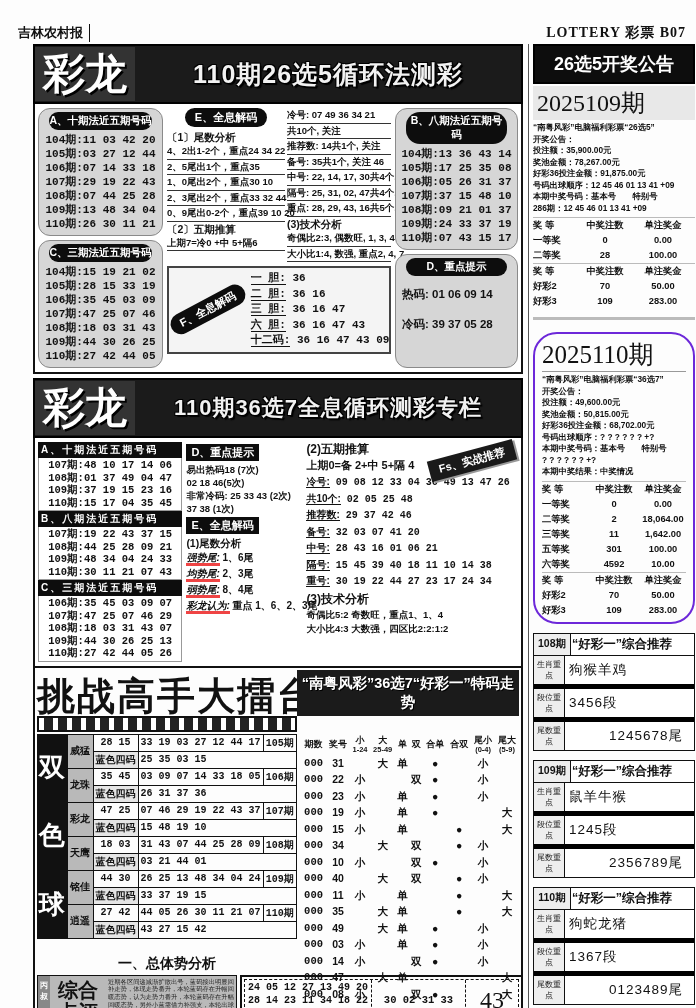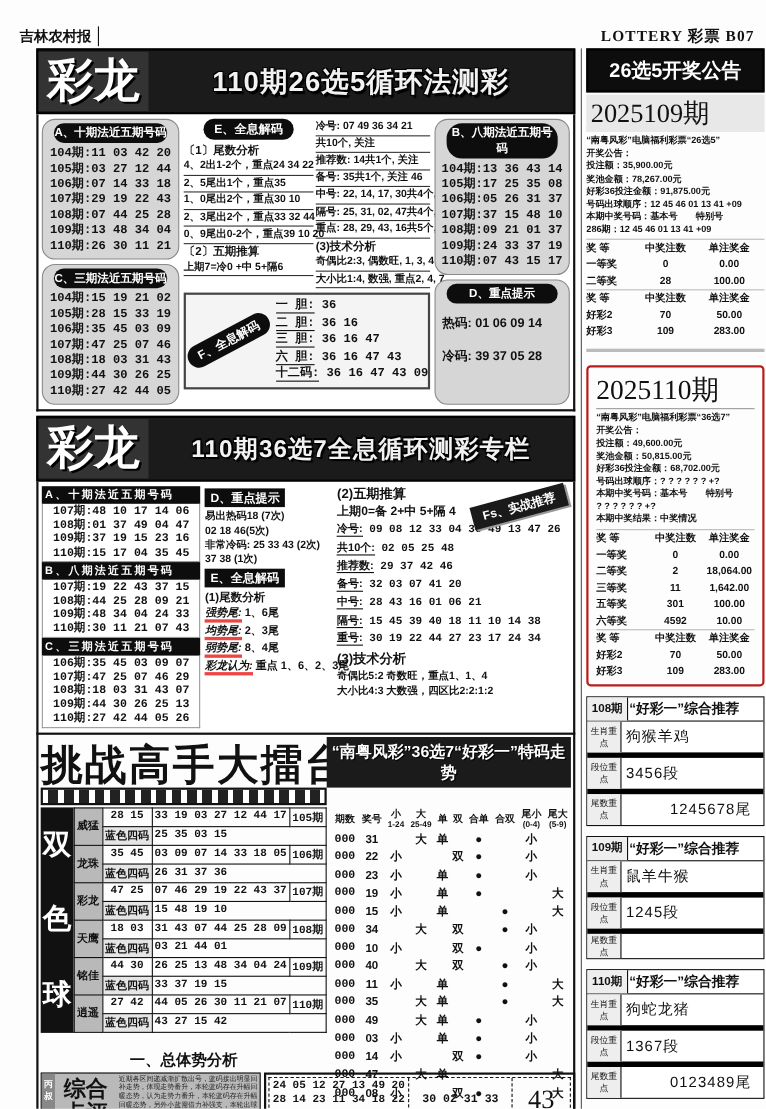--- a/index.html
+++ b/index.html
@@ -110,21 +110,21 @@
   .sbanner{background:#0d0d0d;color:#fff;font-size:18px;font-weight:900;text-align:center;
            padding:6px 0;border:2px solid #000;}
   .speriod{font-size:24px;font-family:"Liberation Serif",serif;background:#e8e8e8;padding:1px 4px;margin:2px 0;}
   .slines div{font-size:8.3px;line-height:11.5px;font-weight:bold;white-space:nowrap;overflow:hidden;}
   .ptable{margin-top:3px;}
   .prow{display:flex;font-size:9.3px;font-weight:bold;line-height:15px;}
   .prow.phead{border-top:1px solid #bbb;}
   .pc0{width:46px;}
   .pc1{width:52px;text-align:center;}
   .pc2{flex:1;text-align:center;}
-  .rbox{border:2px solid #b91c1c;border-radius:4px;padding:4px 7px;margin-top:12px;}
+  .rbox{border:2px solid #6d28d9;border-radius:24px;padding:4px 7px;margin-top:12px;}
   .rperiod{font-size:25px;font-family:"Liberation Serif",serif;border-bottom:1px solid #999;margin-bottom:2px;}
   .sep{height:3px;background:#bbb;margin:8px 0 0;}
   .rec{border:1.5px solid #111;margin-top:9px;background:#fff;}
   .rechead{display:flex;border-bottom:1px solid #111;}
   .rp{font-size:10.5px;font-weight:bold;padding:3px 2px;border-right:1px solid #111;background:#eee;width:32px;text-align:center;}
   .rt{flex:1;font-size:12.5px;font-weight:bold;padding:2px 1px;white-space:nowrap;}
   .recrow{display:flex;border-bottom:5px solid #000000;}
   .recrow:last-child{border-bottom:none;gap:40px;}
   .rl{width:30px;font-size:8px;background:#eee;border-right:1px solid #111;display:flex;align-items:center;justify-content:center;text-align:center;}
   .rv{flex:1;font-size:13.5px;font-weight:normal;padding:5px 4px;letter-spacing:1px;}
@@ -763,20 +763,21 @@
           <div class="recrow">
             <span class="rl">生肖重点</span>
             <span class="rv">鼠羊牛猴</span>
           </div>
           <div class="recrow">
             <span class="rl">段位重点</span>
             <span class="rv">1245段</span>
           </div>
           <div class="recrow">
             <span class="rl">尾数重点</span>
+            <span class="rv">2356789尾</span>
           </div>
         </div>
         <div class="rec">
           <div class="rechead">
             <span class="rp">110期</span>
             <span class="rt">“好彩一”综合推荐</span>
           </div>
           <div class="recrow">
             <span class="rl">生肖重点</span>
             <span class="rv">狗蛇龙猪</span>

